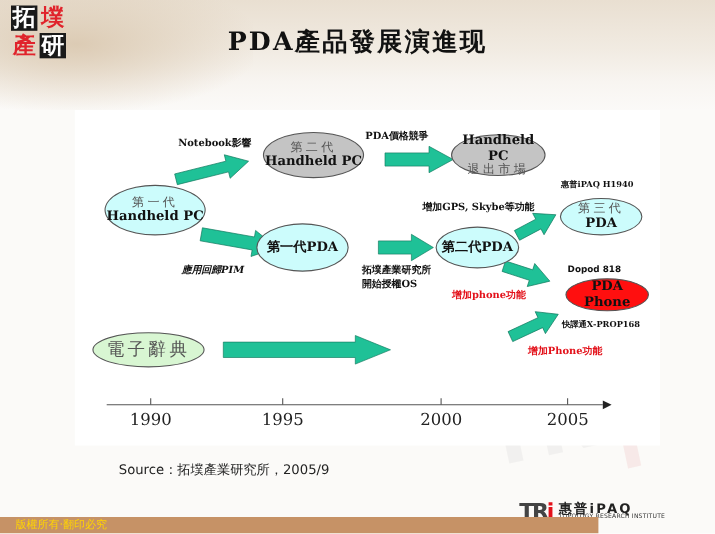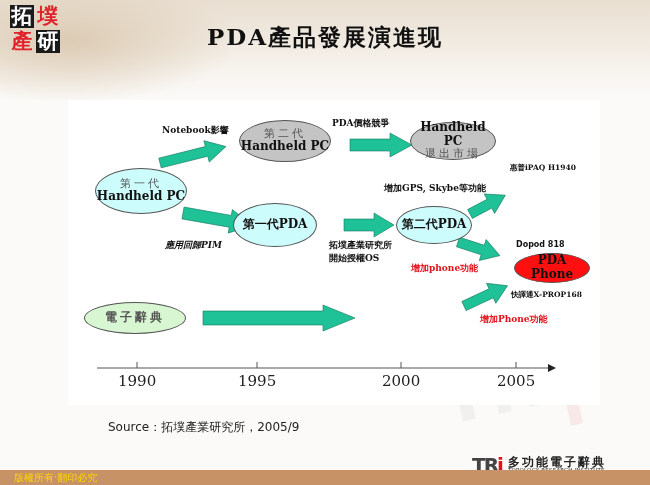--- a/index.html
+++ b/index.html
@@ -63,21 +63,21 @@
   .node.green { background: #d8f6d2; }
   .node.red { background: #ff0f0f; }
   .axis-label {
     position: absolute; font-size: 15px; color: #222; font-family: "DejaVu Serif", serif;
   }
   .source {
     position: absolute; left: 108px; top: 419px; font-size: 12px; color: #222;
     font-family: "DejaVu Sans", sans-serif;
   }
   .footer {
-    position: absolute; left: 0; bottom: 0; width: 650px; height: 15px;
+    position: absolute; left: 0; bottom: 0; width: 544px; height: 15px;
     background: #c69266;
   }
   .footer-text {
     position: absolute; left: 14px; top: 0; font-size: 10px; line-height: 15px; color: #ffd400;
     font-family: "DejaVu Sans", sans-serif;
   }
   .tri-logo {
     position: absolute; left: 472px; top: 455px; height: 20px; display: flex; align-items: center;
   }
   .tri-mark {
@@ -170,25 +170,29 @@
   <div class="node gray" style="left:342px;top:22px;width:86px;height:38px;">
     <span class="en">Handheld PC</span>
     <span class="cn">退出市場</span>
   </div>
   <div class="node cyan" style="left:165px;top:103px;width:84px;height:44px;">
     <span class="en">第一代PDA</span>
   </div>
   <div class="node cyan" style="left:328px;top:106px;width:76px;height:38px;">
     <span class="en">第二代PDA</span>
   </div>
+  <div class="node cyan" style="left:441px;top:80px;width:75px;height:34px;">
+    <span class="cn">第三代</span>
+    <span class="en">PDA</span>
+  </div>
   <div class="node red" style="left:446px;top:153px;width:76px;height:30px;">
     <span class="en" style="font-size:12px;">PDA Phone</span>
   </div>
   <div class="node green" style="left:16px;top:202px;width:102px;height:32px;">
-    <span class="cn" style="font-size:12px;font-weight:bold;">電子辭典</span>
+    <span class="cn" style="font-size:16px;">電子辭典</span>
   </div>
 
   <div class="lbl" style="left:94px;top:24px;">Notebook影響</div>
   <div class="lbl" style="left:264px;top:17px;">PDA價格競爭</div>
   <div class="lbl" style="left:97px;top:139px;font-style:italic;">應用回歸PIM</div>
   <div class="lbl" style="left:261px;top:139px;">拓墣產業研究所</div>
   <div class="lbl" style="left:261px;top:152px;">開始授權OS</div>
   <div class="lbl" style="left:316px;top:82px;">增加GPS, Skybe等功能</div>
   <div class="lbl" style="left:442px;top:63px;font-size:7.5px;">惠普iPAQ H1940</div>
   <div class="lbl red" style="left:343px;top:162px;">增加phone功能</div>
@@ -200,20 +204,20 @@
   <div class="axis-label" style="left:170px;top:272px;">1995</div>
   <div class="axis-label" style="left:314px;top:272px;">2000</div>
   <div class="axis-label" style="left:429px;top:272px;">2005</div>
 </div>
 
 <div class="source">Source：拓墣產業研究所，2005/9</div>
 
 <div class="tri-logo">
   <span class="tri-mark"><span>TR</span><span class="i">i</span></span>
   <span class="tri-text">
-    <span class="tri-cn">多功能電子辭典</span>
+    <span class="tri-cn">惠普iPAQ</span>
     <span class="tri-en">TOPOLOGY RESEARCH INSTITUTE</span>
   </span>
 </div>
 
 <div class="footer">
   <span class="footer-text">版權所有‧翻印必究</span>
 </div>
 
 </body></html>

